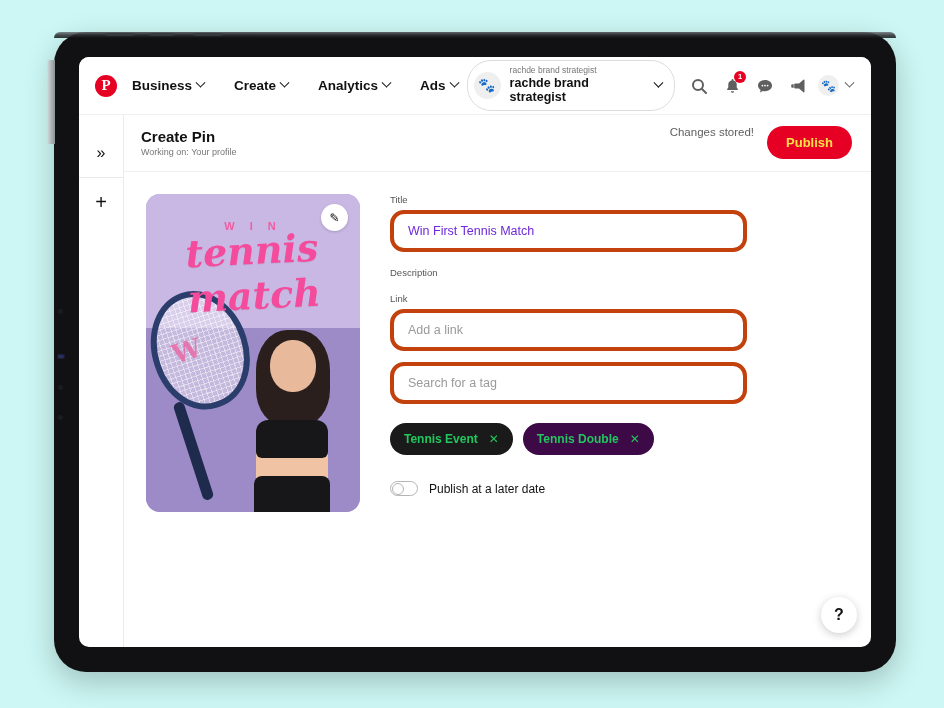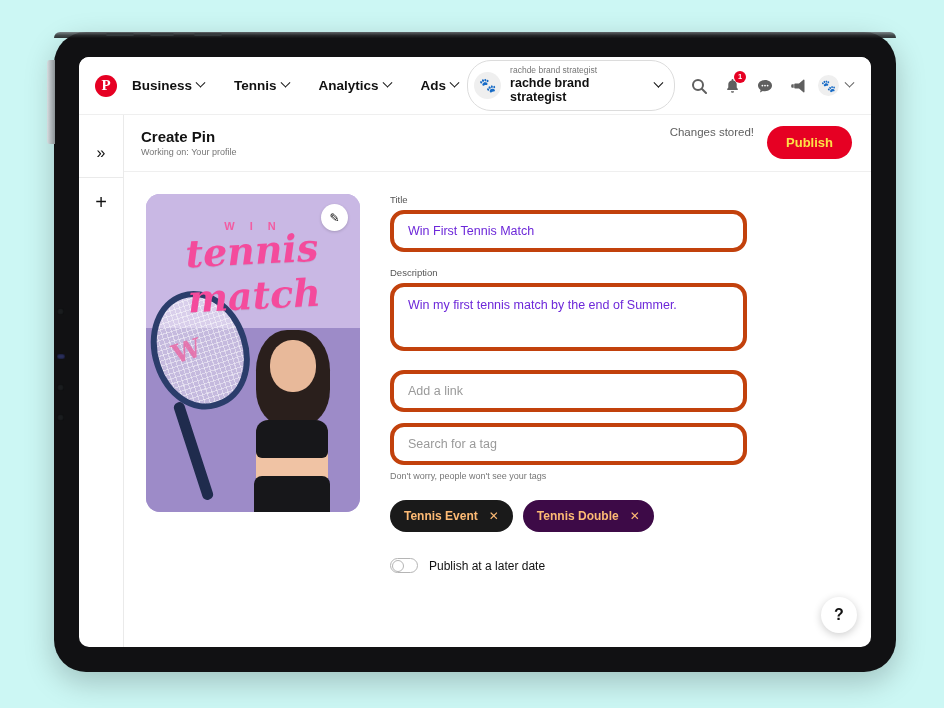--- a/index.html
+++ b/index.html
@@ -160,21 +160,21 @@
     padding: 8px 14px; display:flex; align-items:center; gap: 12px; cursor:pointer; background:#fff;
   }
   .board-thumb { width: 22px; height:22px; border-radius:6px; background:#efefef; flex:none; }
   .board-name { font-size: 12.5px; color:#111; }
   .select-chev { margin-left:auto; width:8px; height:8px; border-right:1.8px solid #333;
     border-bottom:1.8px solid #333; transform: rotate(45deg) translate(-2px,-2px); }
 
   .hint { font-size: 9px; color:#767676; margin-top: 6px; }
 
   .chips { display:flex; gap: 10px; margin-top: 19px; }
-  .chip { display:flex; align-items:center; gap: 11px; color:#fdba74; font-size:12px;
+  .chip { display:flex; align-items:center; gap: 11px; color:#22c55e; font-size:12px;
     font-weight:bold; border-radius: 18px; padding: 9px 14px; cursor:pointer; }
   .chip-x { font-size: 12px; font-weight:normal; }
 
   .toggle-row { display:flex; align-items:center; gap: 11px; margin-top: 26px; }
   .toggle { width: 28px; height: 15px; border-radius: 9px; border:1.3px solid #b5b5b5;
     background:#fff; position:relative; cursor:pointer; flex:none; }
   .toggle-knob { position:absolute; top: 0.5px; left: 0.5px; width: 12.5px; height: 12.5px;
     border-radius:50%; background:#fff; border:1.3px solid #b5b5b5; }
   .toggle-lbl { font-size: 12px; color:#111; }
 
@@ -206,21 +206,21 @@
         <div class="topnav">
           <div class="pin-logo">
             <span>P</span>
           </div>
           <div class="nav-group">
             <div class="nav-item">
               <span>Business</span>
               <i class="chev sm"></i>
             </div>
             <div class="nav-item">
-              <span>Tennis</span>
+              <span>Create</span>
               <i class="chev sm"></i>
             </div>
             <div class="nav-item">
               <span>Analytics</span>
               <i class="chev sm"></i>
             </div>
             <div class="nav-item">
               <span>Ads</span>
               <i class="chev sm"></i>
             </div>
@@ -323,31 +323,30 @@
 
               <div class="fields">
 
                 <div class="mb">
                   <div class="fl">Title</div>
                   <input class="inp" type="text" value="Win First Tennis Match" style="">
                 </div>
 
                 <div class="mb">
                   <div class="fl">Description</div>
-                  <textarea class="inp" style="">Win my first tennis match by the end of Summer.</textarea>
                 </div>
 
                 <div class="mb-sm">
+                  <div class="fl">Link</div>
                   <input class="inp" type="text" placeholder="Add a link" style="">
                 </div>
 
 
                 <div>
                   <input class="inp" type="text" placeholder="Search for a tag" style="">
-                  <div class="hint">Don't worry, people won't see your tags</div>
                 </div>
 
                 <div class="chips">
                   <div class="chip" style="background:#1a1a1a">
                     <span>Tennis Event</span>
                     <span class="chip-x">✕</span>
                   </div>
                   <div class="chip" style="background:#3d0a47">
                     <span>Tennis Double</span>
                     <span class="chip-x">✕</span>

